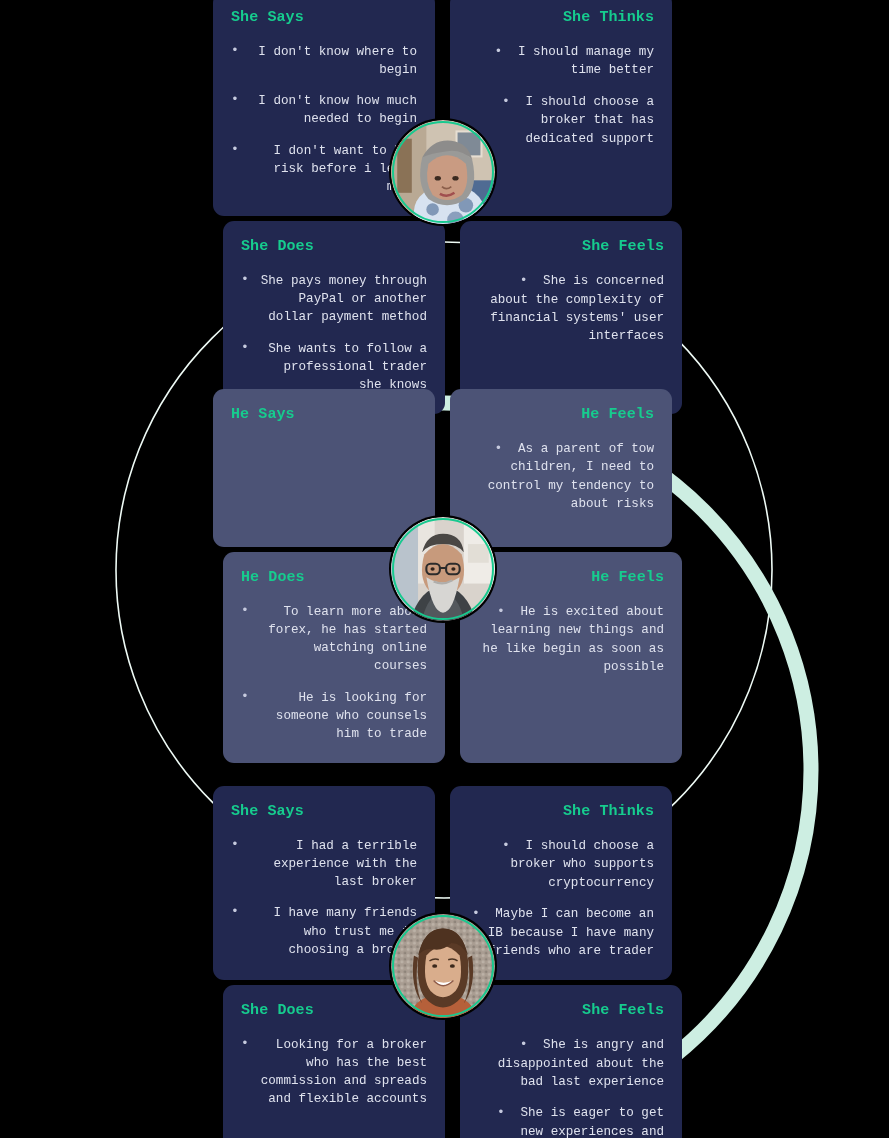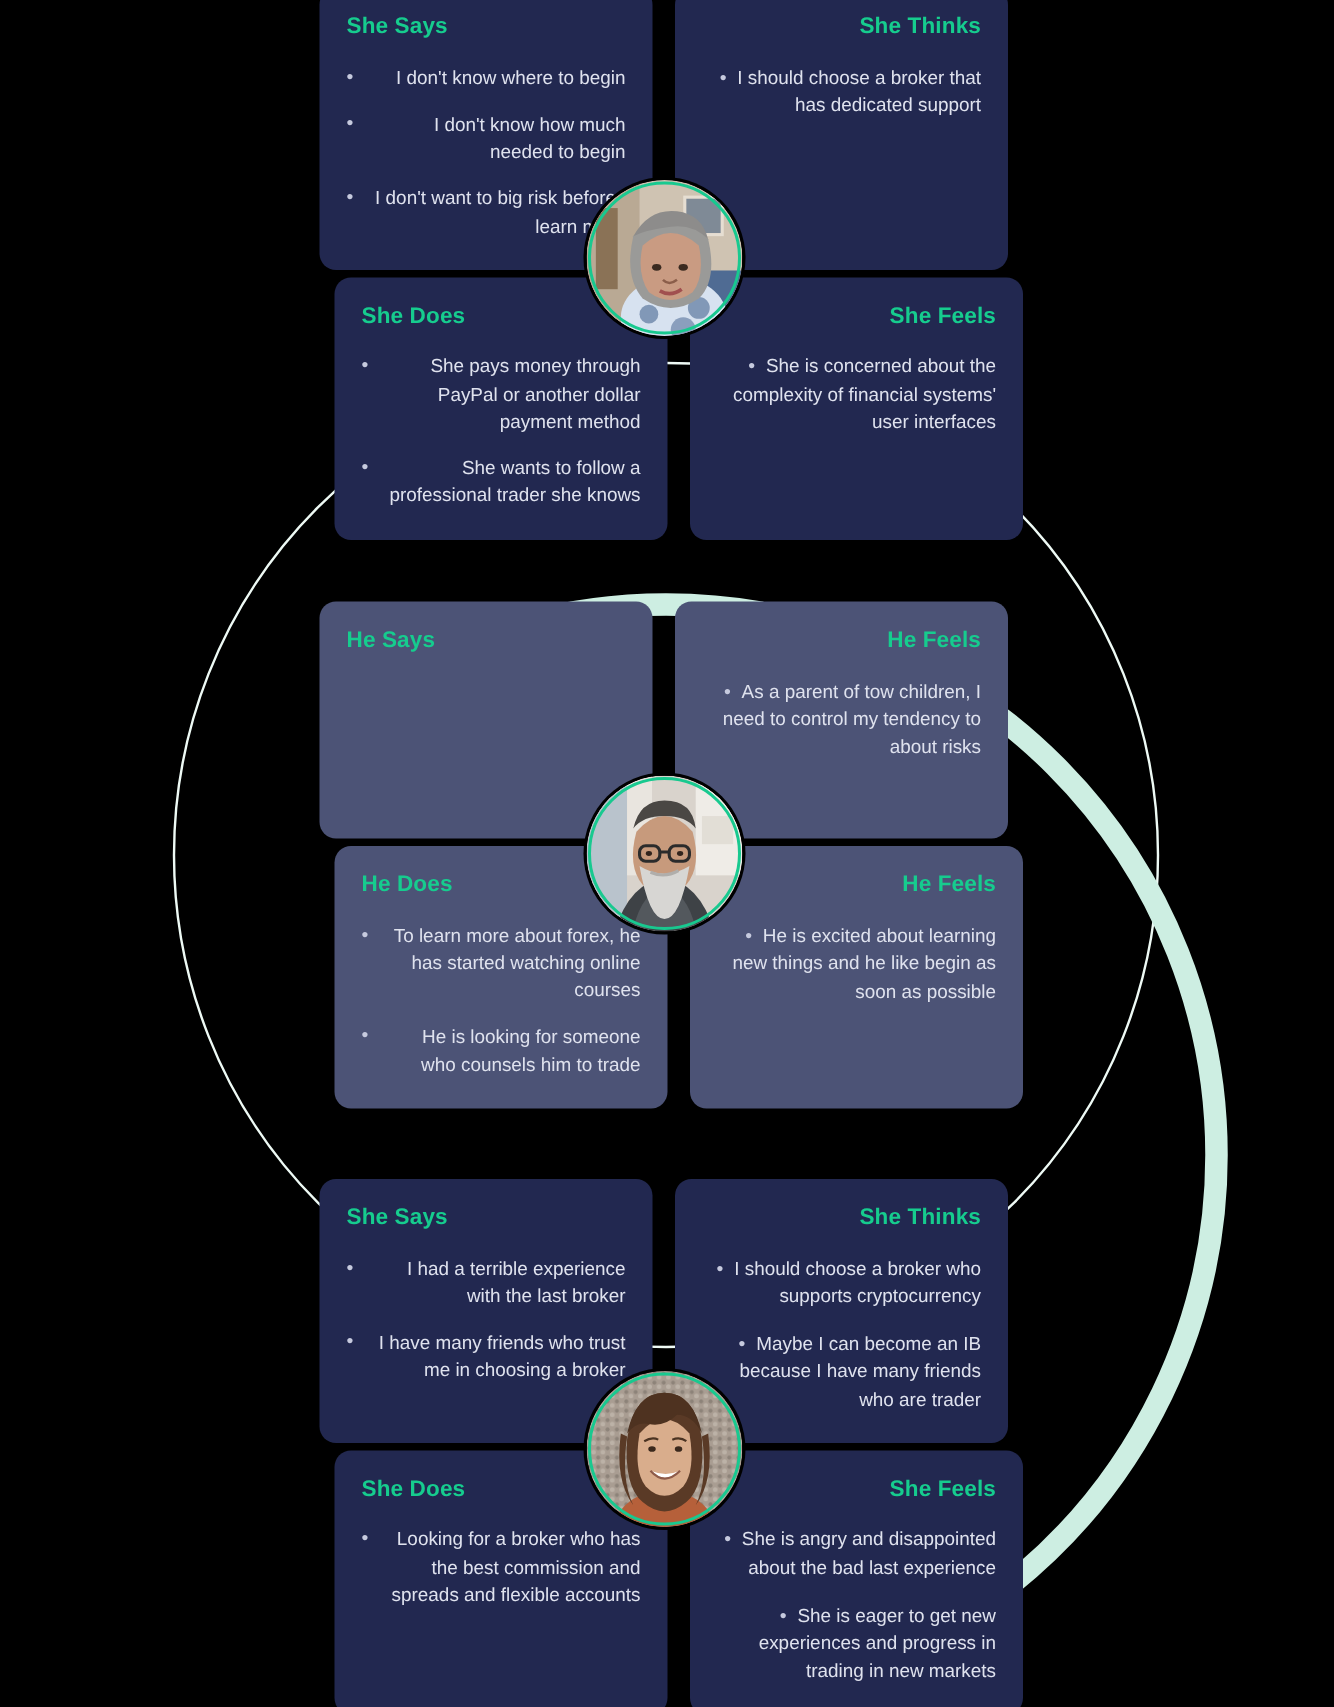--- a/index.html
+++ b/index.html
@@ -25,29 +25,30 @@
     z-index: 0;
   }
 
   
   .map-wrap {
     position: absolute;
     left: 0; top: 0;
     width: 889px;
     height: 1138px;
     z-index: 2;
+    font-family: Liberation Mono, monospace;
   }
 
   .persona-block {
     position: absolute;
     left: 213px;
     width: 459px;
   }
   #persona-block-0 { top: -8px; }
-  #persona-block-1 { top: 401px; }
+  #persona-block-1 { top: 389px; }
   #persona-block-2 { top: 786px; }
 
   .quad-row {
     display: flex;
     justify-content: space-between;
     width: 459px;
   }
   .quad-row + .quad-row { margin-top: 5px; padding-left: 10px; }
 
   .card {
@@ -161,20 +162,21 @@
         <div class="card-title">She Says</div>
         <ul class="card-list">
           <li>I don't know where to begin</li>
           <li>I don't know how much needed to begin</li>
           <li>I don't want to big risk before i learn more</li>
         </ul>
       </div>
       <div class="card navy right">
         <div class="card-title">She Thinks</div>
         <ul class="card-list">
+          <li>I should manage my time better</li>
           <li>I should choose a broker that has dedicated support</li>
         </ul>
       </div>
     </div>
     <div class="quad-row row-bot">
       <div class="card navy left">
         <div class="card-title">She Does</div>
         <ul class="card-list">
           <li>She pays money through PayPal or another dollar payment method</li>
           <li>She wants to follow a professional trader she knows</li>

